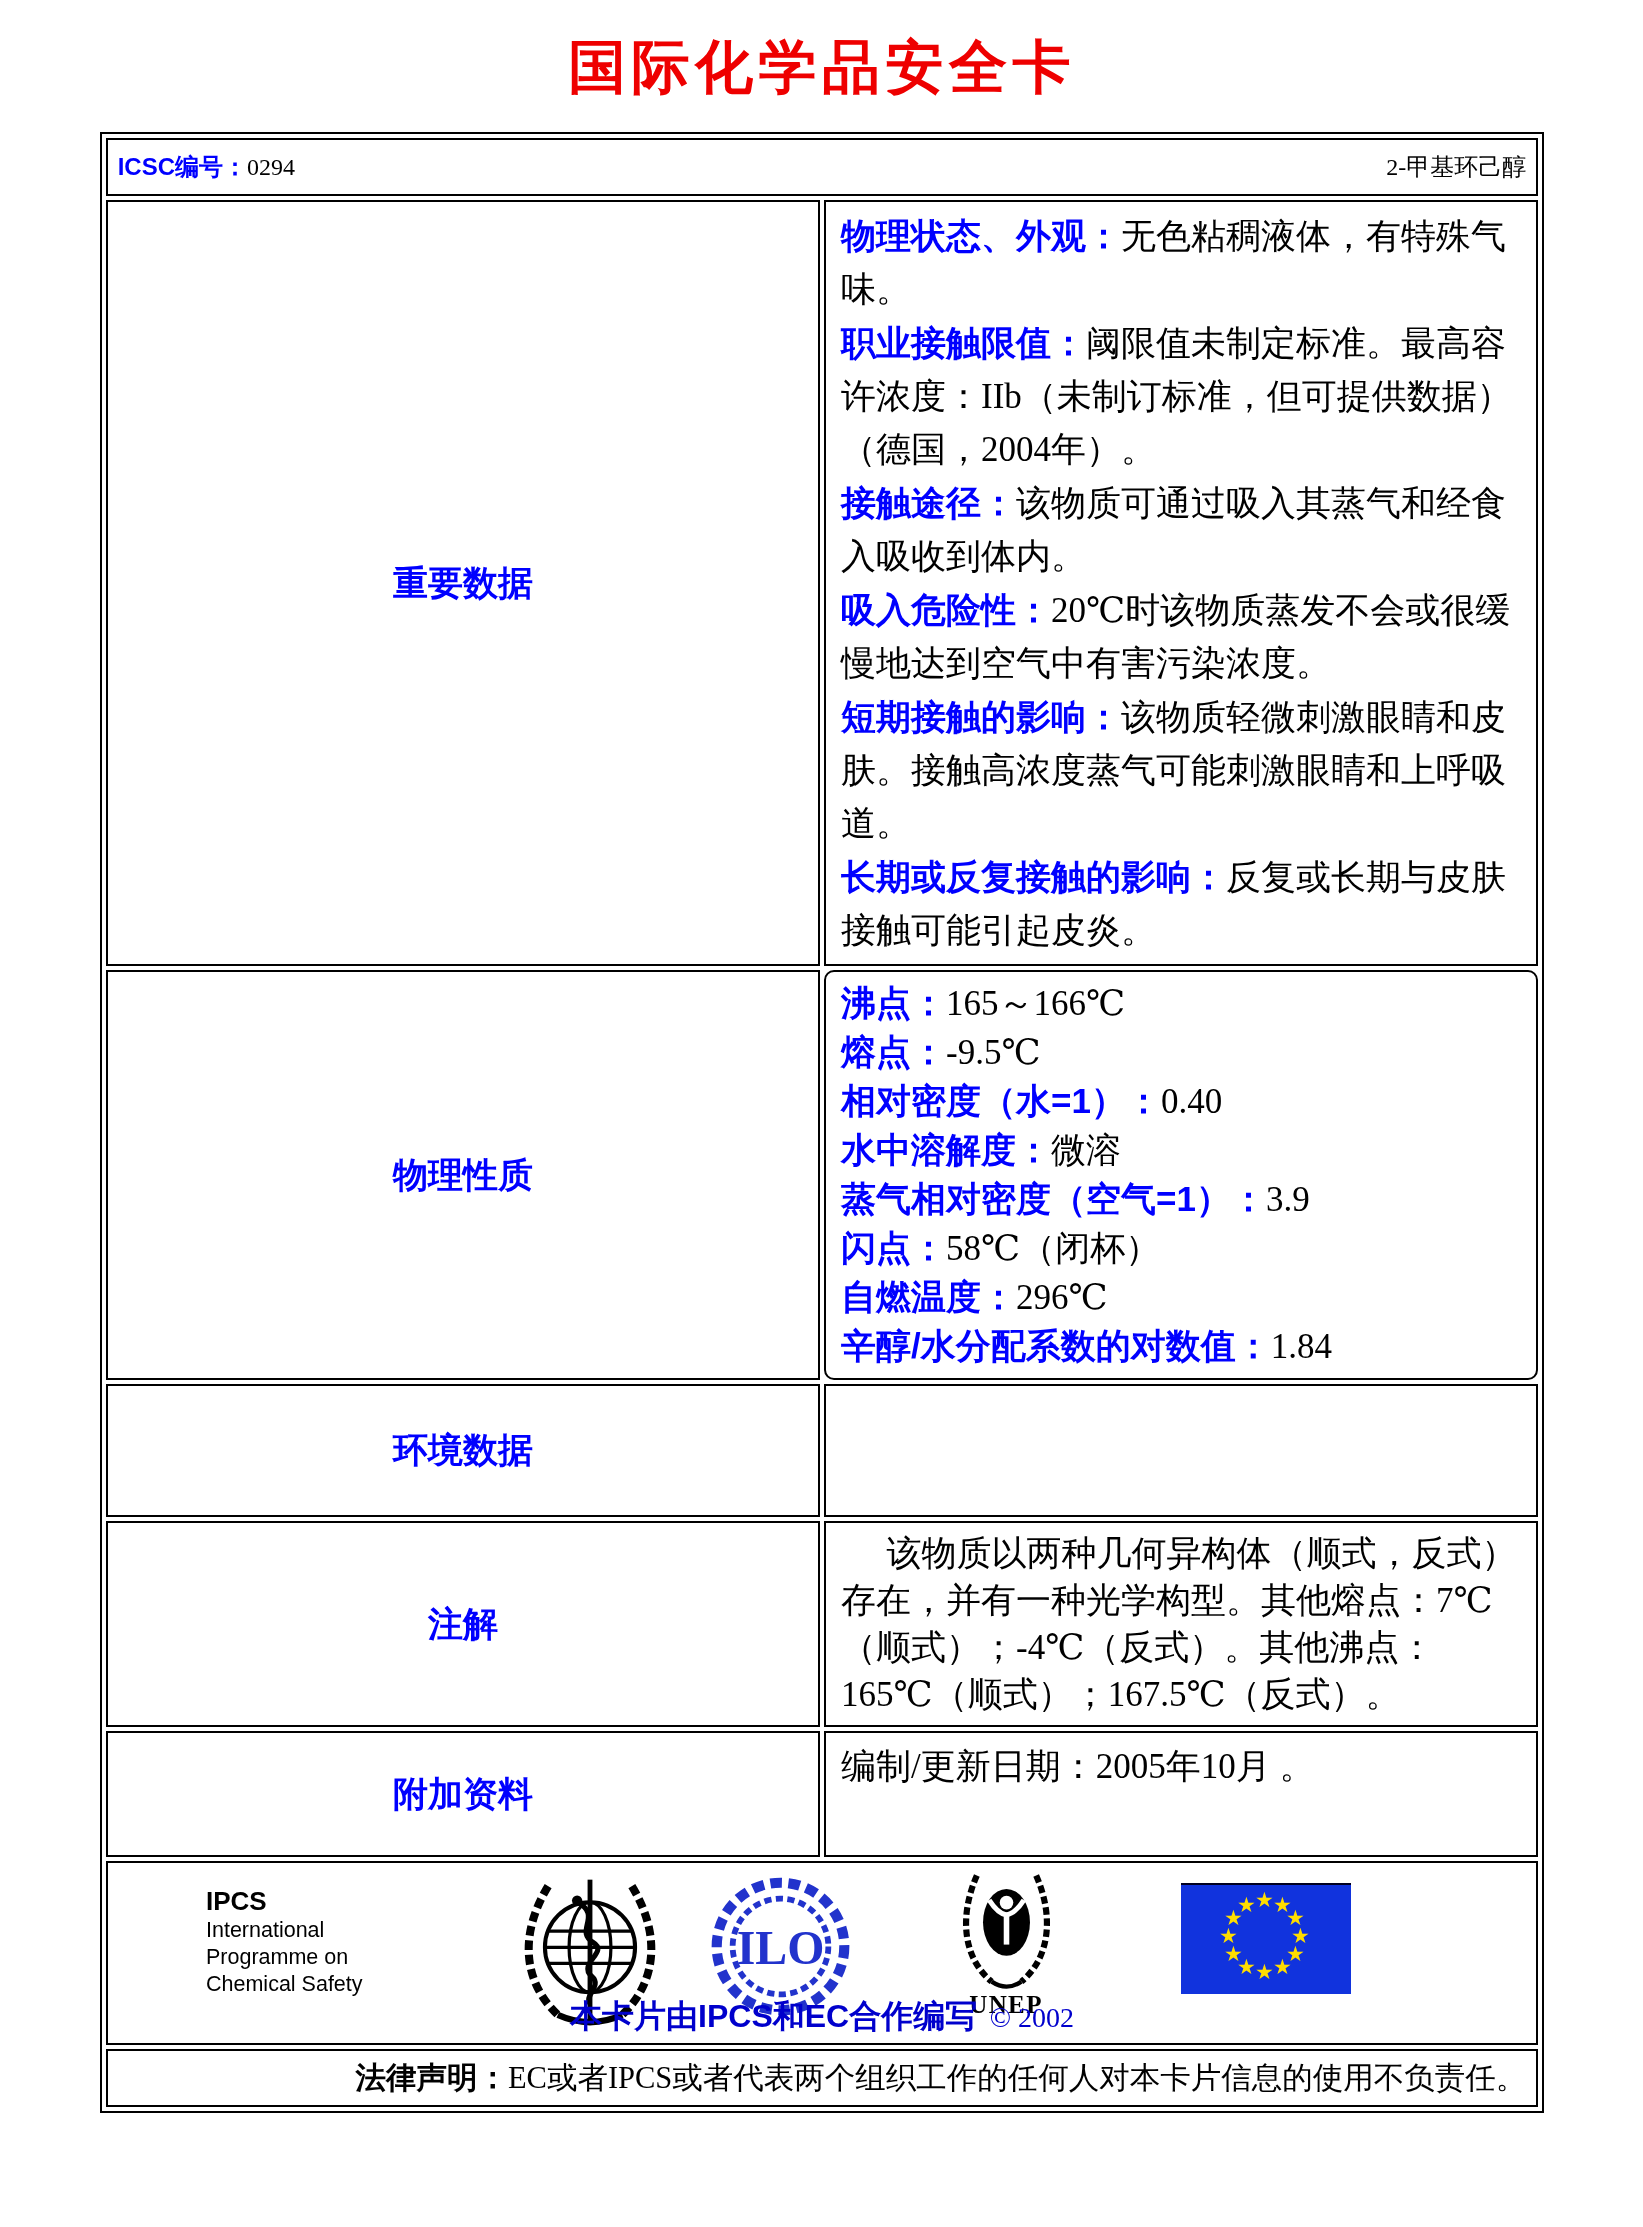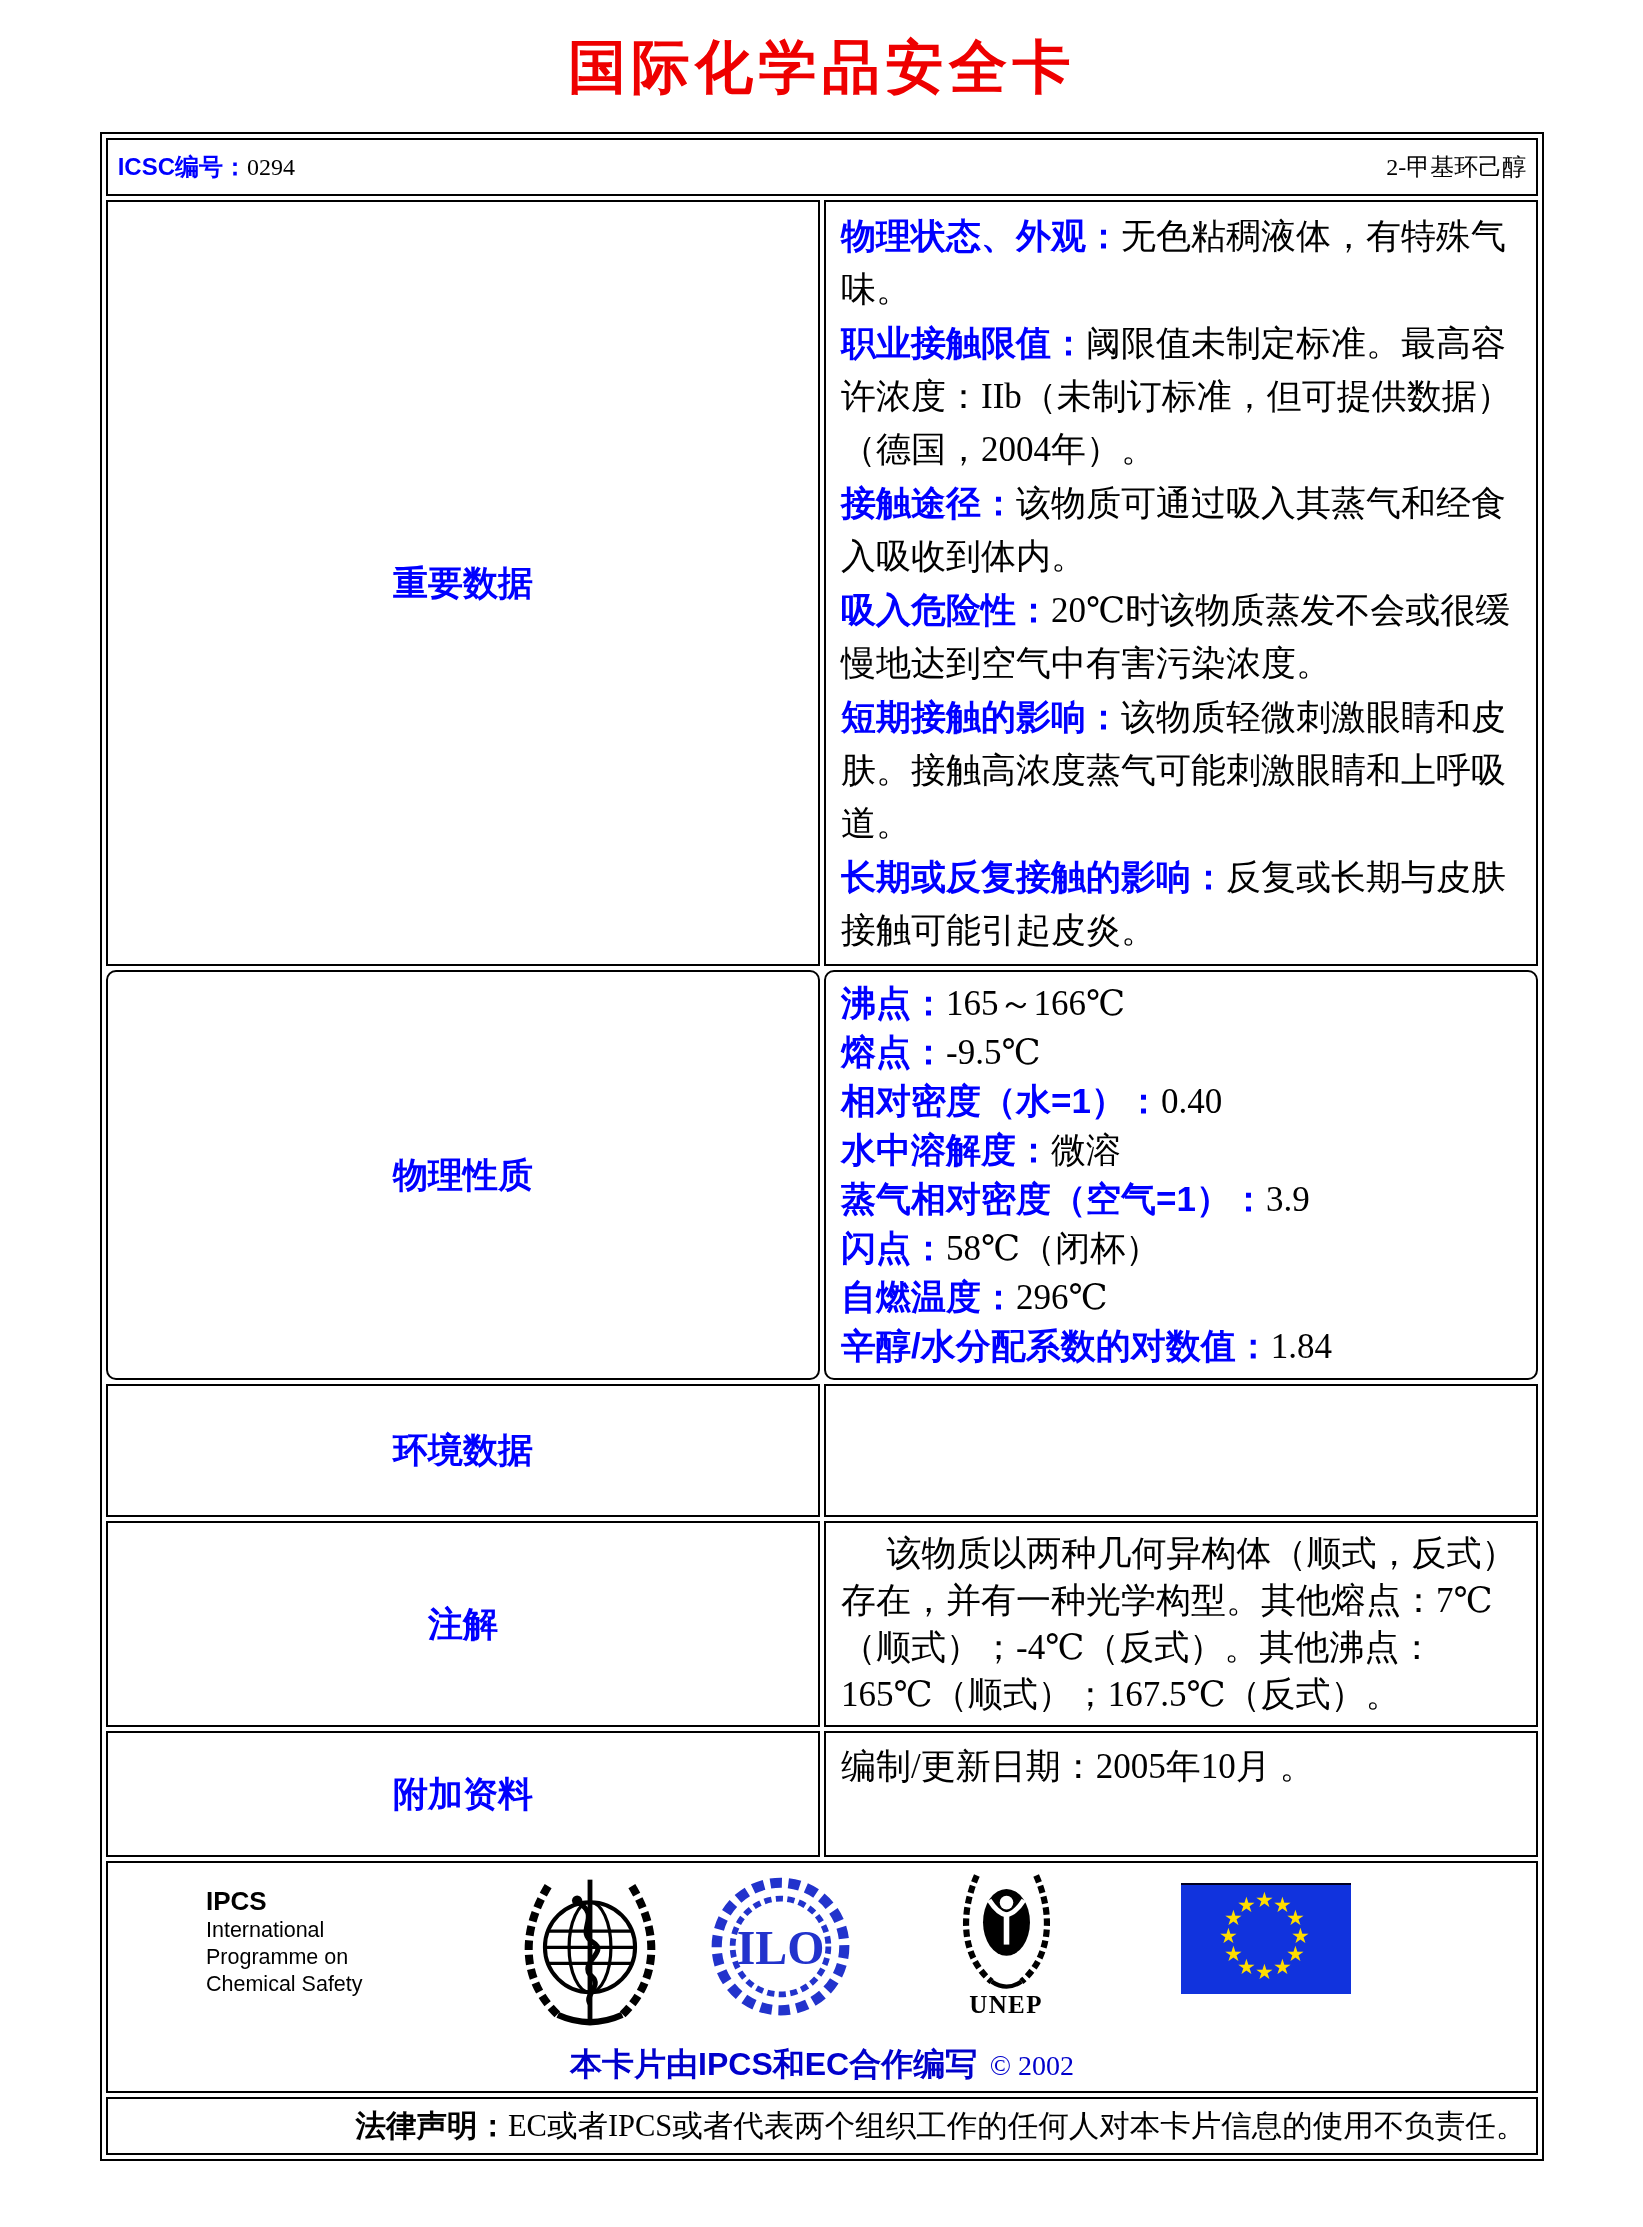--- a/index.html
+++ b/index.html
@@ -103,21 +103,21 @@
       <div class="data-line"><span class="inline-label">物理状态、外观：</span><span>无色粘稠液体，有特殊气味。</span></div>
       <div class="data-line"><span class="inline-label">职业接触限值：</span><span>阈限值未制定标准。最高容许浓度：IIb（未制订标准，但可提供数据）（德国，2004年）。</span></div>
       <div class="data-line"><span class="inline-label">接触途径：</span><span>该物质可通过吸入其蒸气和经食入吸收到体内。</span></div>
       <div class="data-line"><span class="inline-label">吸入危险性：</span><span>20℃时该物质蒸发不会或很缓慢地达到空气中有害污染浓度。</span></div>
       <div class="data-line"><span class="inline-label">短期接触的影响：</span><span>该物质轻微刺激眼睛和皮肤。接触高浓度蒸气可能刺激眼睛和上呼吸道。</span></div>
       <div class="data-line"><span class="inline-label">长期或反复接触的影响：</span><span>反复或长期与皮肤接触可能引起皮炎。</span></div>
     </td>
   </tr>
 
   <tr>
-    <td class="label-cell" style="height:404px;border-radius:10px;">物理性质</td>
+    <td class="label-cell" style="height:404px;">物理性质</td>
     <td class="content-cell tight">
       <div class="data-line"><span class="inline-label">沸点：</span><span>165～166℃</span></div>
       <div class="data-line"><span class="inline-label">熔点：</span><span>-9.5℃</span></div>
       <div class="data-line"><span class="inline-label">相对密度（水=1）：</span><span>0.40</span></div>
       <div class="data-line"><span class="inline-label">水中溶解度：</span><span>微溶</span></div>
       <div class="data-line"><span class="inline-label">蒸气相对密度（空气=1）：</span><span>3.9</span></div>
       <div class="data-line"><span class="inline-label">闪点：</span><span>58℃（闭杯）</span></div>
       <div class="data-line"><span class="inline-label">自燃温度：</span><span>296℃</span></div>
       <div class="data-line"><span class="inline-label">辛醇/水分配系数的对数值：</span><span>1.84</span></div>
     </td>
@@ -136,21 +136,21 @@
   </tr>
 
   <tr>
     <td class="label-cell" style="height:126px;">附加资料</td>
     <td class="content-cell">
       <div class="data-line"><span>编制/更新日期：</span><span>2005年10月 。</span></div>
     </td>
   </tr>
 
   <tr>
-    <td colspan="2" style="height:232px;margin-left:24px;">
+    <td colspan="2" style="height:184px;margin-left:24px;">
       <div class="logos-wrap">
         <div class="ipcs-block">
           <div class="ipcs-acronym">IPCS</div>
           <div class="ipcs-line">International</div>
           <div class="ipcs-line">Programme on</div>
           <div class="ipcs-line">Chemical Safety</div>
         </div>
 
         <svg class="who-logo" width="166" height="161" viewBox="0 0 100 100">
           <path d="M24,10 C7,38 7,68 30,90" fill="none" stroke="#000" stroke-width="5" stroke-dasharray="6 3"></path>

